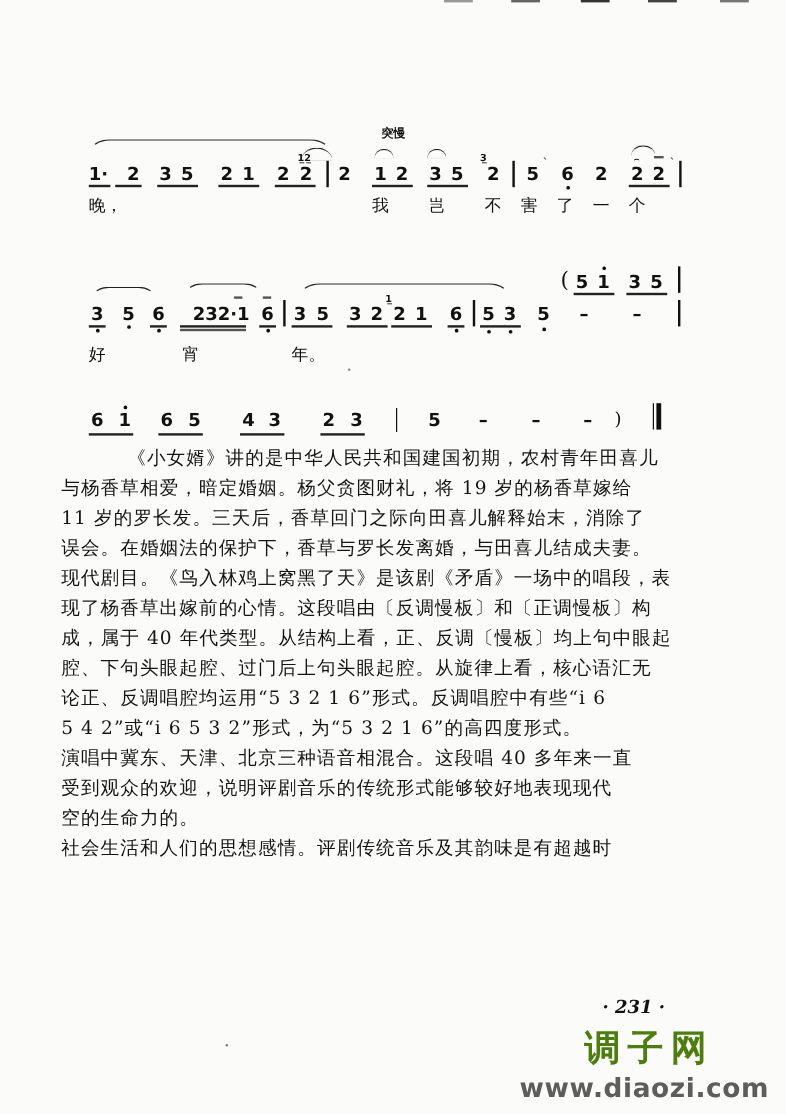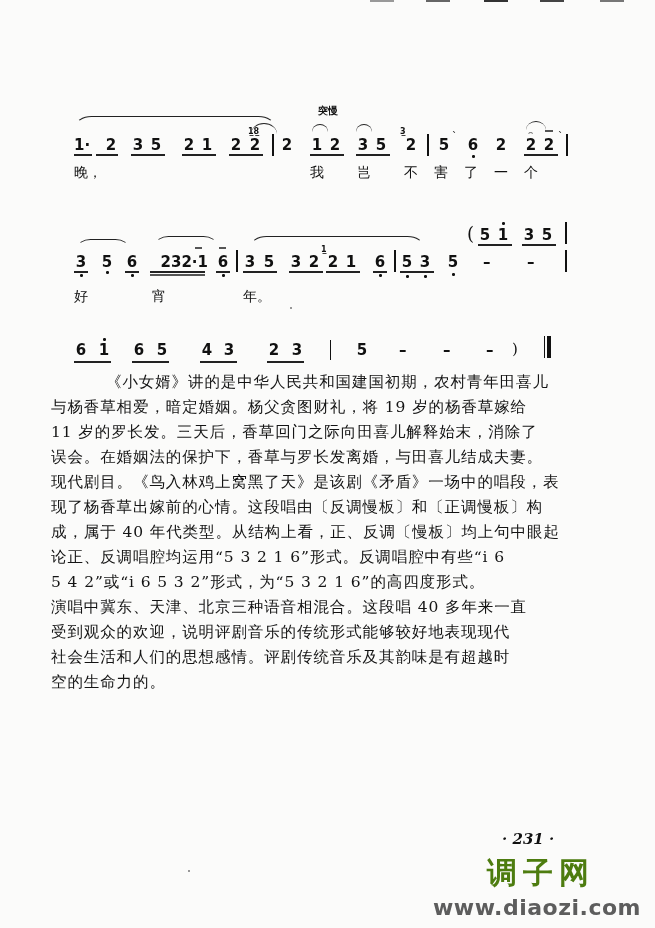--- a/index.html
+++ b/index.html
@@ -83,21 +83,21 @@
   <div class="ul" style="left:96px;top:154px;width:22px"></div>
 
   <span class="note" style="left:131px;top:136px">3</span>
   <span class="note" style="left:149px;top:136px">5</span>
   <div class="ul" style="left:131px;top:154px;width:34px"></div>
 
   <span class="note" style="left:182px;top:136px">2</span>
   <span class="note" style="left:200px;top:136px">1</span>
   <div class="ul" style="left:182px;top:154px;width:34px"></div>
 
-  <span class="grace" style="left:248px;top:127px">1̲8̲</span>
+  <span class="grace" style="left:248px;top:127px">1̲2̲</span>
   <span class="note" style="left:229px;top:136px">2</span>
   <span class="note" style="left:248px;top:136px">2</span>
   <div class="ul" style="left:229px;top:154px;width:34px"></div>
   <div class="slur" style="left:251px;top:123px;width:26px;height:10px"></div>
 
   <div class="bar" style="left:272px;top:134px;height:22px"></div>
 
   <span class="note" style="left:280px;top:136px">2</span>
   <div class="slur" style="left:312px;top:124px;width:16px;height:7px"></div>
   <span class="note" style="left:310px;top:136px">1</span>
@@ -244,25 +244,26 @@
   </p>
   <p style="text-indent:0;margin-left:-24px">
     <span class="line">与杨香草相爱，暗定婚姻。杨父贪图财礼，将 19 岁的杨香草嫁给</span>
     <span class="line">11 岁的罗长发。三天后，香草回门之际向田喜儿解释始末，消除了</span>
     <span class="line">误会。在婚姻法的保护下，香草与罗长发离婚，与田喜儿结成夫妻。</span>
   </p>
   <p style="text-indent:0;margin-left:-24px">
     <span class="line">现代剧目。《鸟入林鸡上窝黑了天》是该剧《矛盾》一场中的唱段，表</span>
     <span class="line">现了杨香草出嫁前的心情。这段唱由〔反调慢板〕和〔正调慢板〕构</span>
     <span class="line">成，属于 40 年代类型。从结构上看，正、反调〔慢板〕均上句中眼起</span>
+    <span class="line">腔、下句头眼起腔、过门后上句头眼起腔。从旋律上看，核心语汇无</span>
     <span class="line">论正、反调唱腔均运用“5 3 2 1 6”形式。反调唱腔中有些“i 6</span>
     <span class="line">5 4 2”或“i 6 5 3 2”形式，为“5 3 2 1 6”的高四度形式。</span>
     <span class="line">演唱中冀东、天津、北京三种语音相混合。这段唱 40 多年来一直</span>
     <span class="line">受到观众的欢迎，说明评剧音乐的传统形式能够较好地表现现代</span>
+    <span class="line">空的生命力的。</span>
     <span class="line">社会生活和人们的思想感情。评剧传统音乐及其韵味是有超越时</span>
-    <span class="line">空的生命力的。</span>
   </p>
 </div>
 
 <span class="page-number">· 231 ·</span>
 <span class="watermark-title">调子网</span>
 <span class="watermark-url">www.diaozi.com</span>
 <div class="stray-dot" style="left:188px;top:870px"></div>
 
 </body></html>

